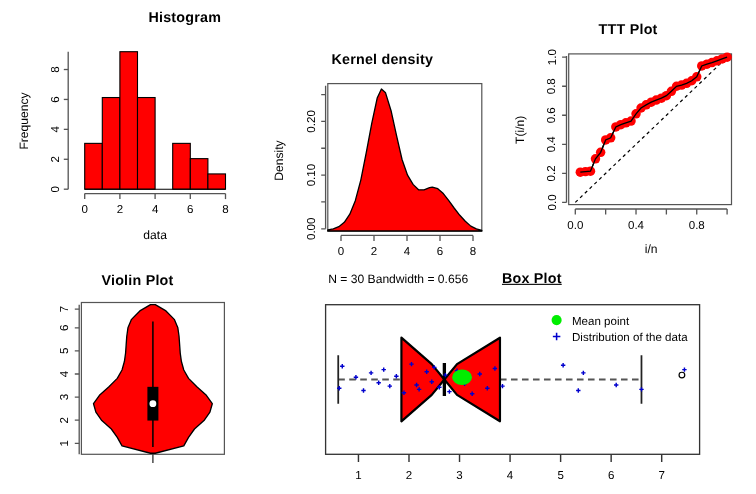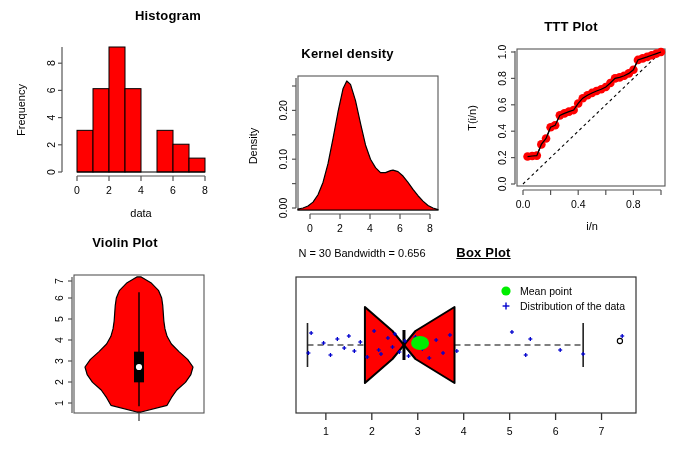--- a/index.html
+++ b/index.html
@@ -163,21 +163,21 @@
       <line x1="206" y1="179" x2="206" y2="184" stroke="#555" stroke-width="1.2"></line>
       <text class="ticklab" x="68" y="197" text-anchor="middle">0.0</text>
       <text class="ticklab" x="123.2" y="197" text-anchor="middle">0.4</text>
       <text class="ticklab" x="178.4" y="197" text-anchor="middle">0.8</text>
       <text class="axlab" x="137" y="219" text-anchor="middle">i/n</text>
     </g>
   </svg>
 </div>
 
 <div class="panel" style="left:0px;top:235px;width:250px;height:214px;">
-  <div class="ptitle" style="top:0;">Violin Plot</div>
+  <div class="ptitle" style="top:12px;">Violin Plot</div>
   <svg width="250" height="214">
     <g>
       <line x1="72" y1="42" x2="72" y2="178" stroke="#555" stroke-width="1.2"></line>
       <line x1="68" y1="168" x2="72" y2="168" stroke="#555" stroke-width="1.2"></line>
       <line x1="68" y1="147" x2="72" y2="147" stroke="#555" stroke-width="1.2"></line>
       <line x1="68" y1="126" x2="72" y2="126" stroke="#555" stroke-width="1.2"></line>
       <line x1="68" y1="105" x2="72" y2="105" stroke="#555" stroke-width="1.2"></line>
       <line x1="68" y1="84" x2="72" y2="84" stroke="#555" stroke-width="1.2"></line>
       <line x1="68" y1="63" x2="72" y2="63" stroke="#555" stroke-width="1.2"></line>
       <line x1="68" y1="46" x2="72" y2="46" stroke="#555" stroke-width="1.2"></line>

